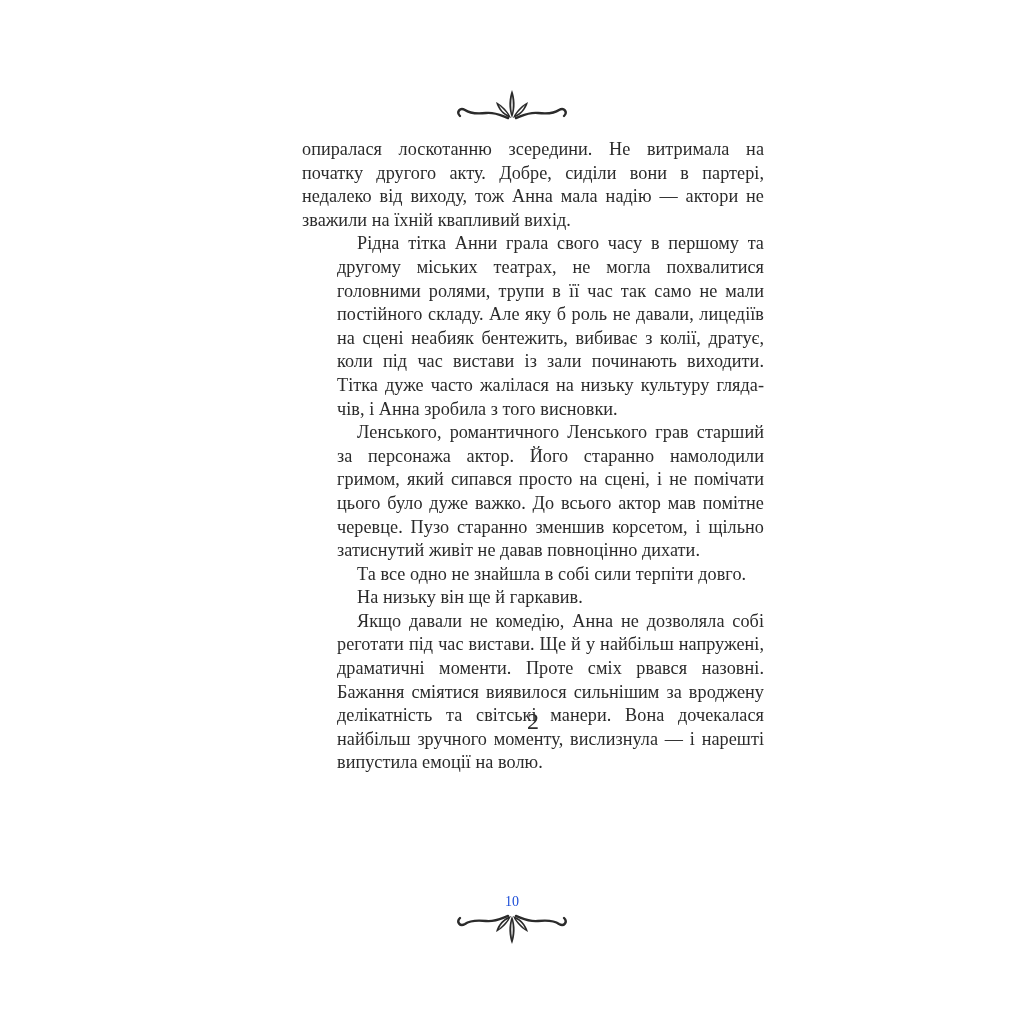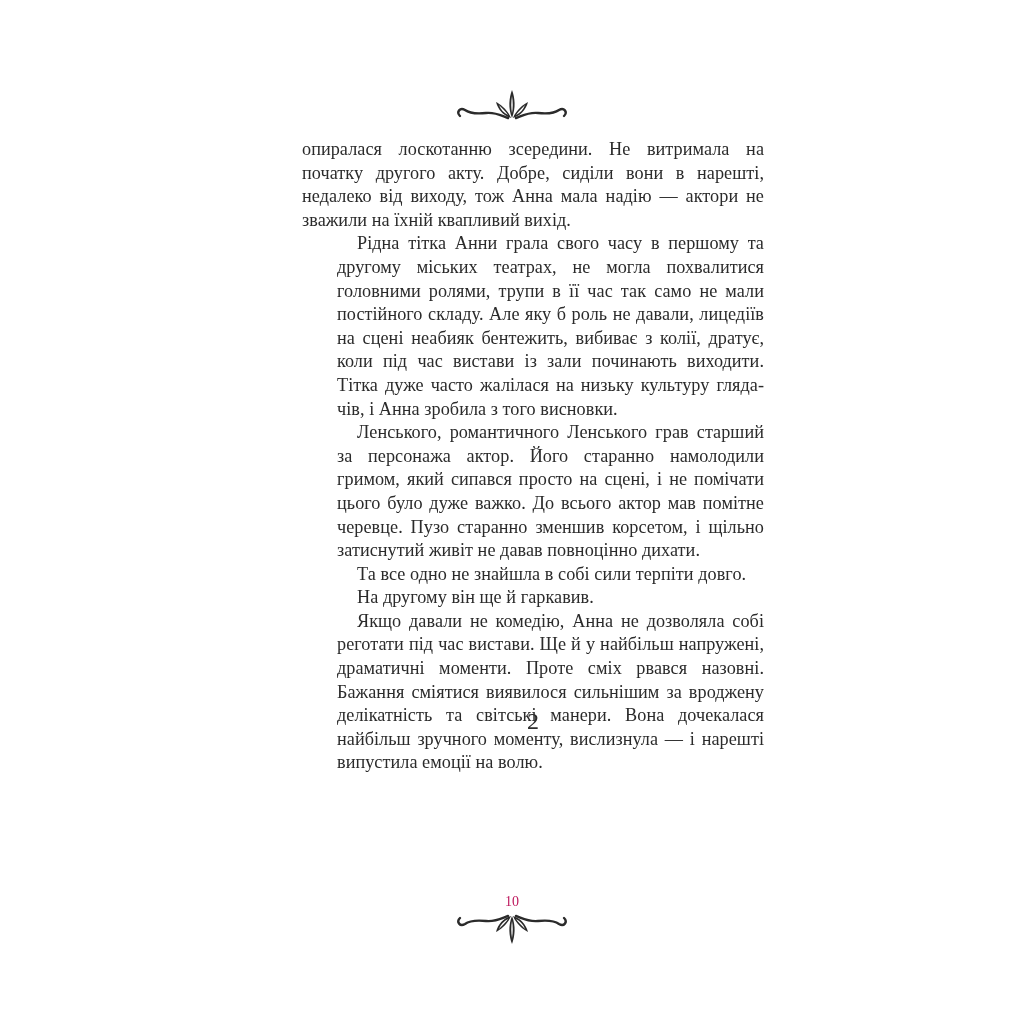--- a/index.html
+++ b/index.html
@@ -59,21 +59,21 @@
       color: #2b2b2b;
     }
     .block-2 { top: 752px; }
     .page-number {
       position: absolute;
       left: 50%;
       transform: translateX(-50%);
       top: 893px;
       font-size: 14px;
       line-height: 18px;
-      color: #be185d;
+      color: #1d4ed8;
     }
   </style>
 </head>
 <body>
 
 <div class="page">
 
   <div class="ornament ornament-top">
     <svg viewBox="0 0 120 40" xmlns="http://www.w3.org/2000/svg">
       <g fill="none" stroke="#2b2b2b" stroke-linecap="round">
@@ -82,25 +82,25 @@
       </g>
       <g fill="#2b2b2b">
         <path d="M60 4 C57 12, 56 22, 60 32 C64 22, 63 12, 60 4 Z M60 10 C59 16, 59 22, 60 27 C61 22, 61 16, 60 10 Z" fill-rule="evenodd"></path>
         <path d="M44 16 C48 18, 56 24, 59 32 C52 30, 46 24, 44 16 Z M47 19 C50 22, 54 26, 56 29 C52 27, 49 24, 47 19 Z" fill-rule="evenodd"></path>
         <path d="M76 16 C72 18, 64 24, 61 32 C68 30, 74 24, 76 16 Z M73 19 C70 22, 66 26, 64 29 C68 27, 71 24, 73 19 Z" fill-rule="evenodd"></path>
       </g>
     </svg>
   </div>
 
   <div class="text-block block-1">
-    <p>опиралася лоскотанню зсередини. Не витримала на початку другого акту. Добре, сиділи вони в нарешті, недалеко від ви­ходу, тож Анна мала надію — актори не зважили на їхній квапливий вихід.</p>
+    <p>опиралася лоскотанню зсередини. Не витримала на початку другого акту. Добре, сиділи вони в партері, недалеко від ви­ходу, тож Анна мала надію — актори не зважили на їхній квапливий вихід.</p>
     <p class="indent">Рідна тітка Анни грала свого часу в першому та другому міських театрах, не могла похвалитися головними ролями, трупи в її час так само не мали постійного складу. Але яку б роль не давали, лицедіїв на сцені неабияк бентежить, виби­ває з колії, дратує, коли під час вистави із зали починають ви­ходити. Тітка дуже часто жалілася на низьку культуру гляда­чів, і Анна зробила з того висновки.</p>
     <p class="indent">Ленського, романтичного Ленського грав старший за пер­сонажа актор. Його старанно намолодили гримом, який си­пався просто на сцені, і не помічати цього було дуже важко. До всього актор мав помітне черевце. Пузо старанно змен­шив корсетом, і щільно затиснутий живіт не давав повноцін­но дихати.</p>
     <p class="indent">Та все одно не знайшла в собі сили терпіти довго.</p>
-    <p class="indent">На другому він ще й гаркавив.</p>
+    <p class="indent">На низьку він ще й гаркавив.</p>
     <p class="indent">Якщо давали не комедію, Анна не дозволяла собі реготати під час вистави. Ще й у найбільш напружені, драматичні мо­менти. Проте сміх рвався назовні. Бажання сміятися вияви­лося сильнішим за вроджену делікатність та світські манери. Вона дочекалася найбільш зручного моменту, вислизнула — і нарешті випустила емоції на волю.</p>
   </div>
 
   <div class="chapter-num">2</div>
 
   <div class="text-block block-2">
   </div>
 
   <div class="page-number">10</div>
 

